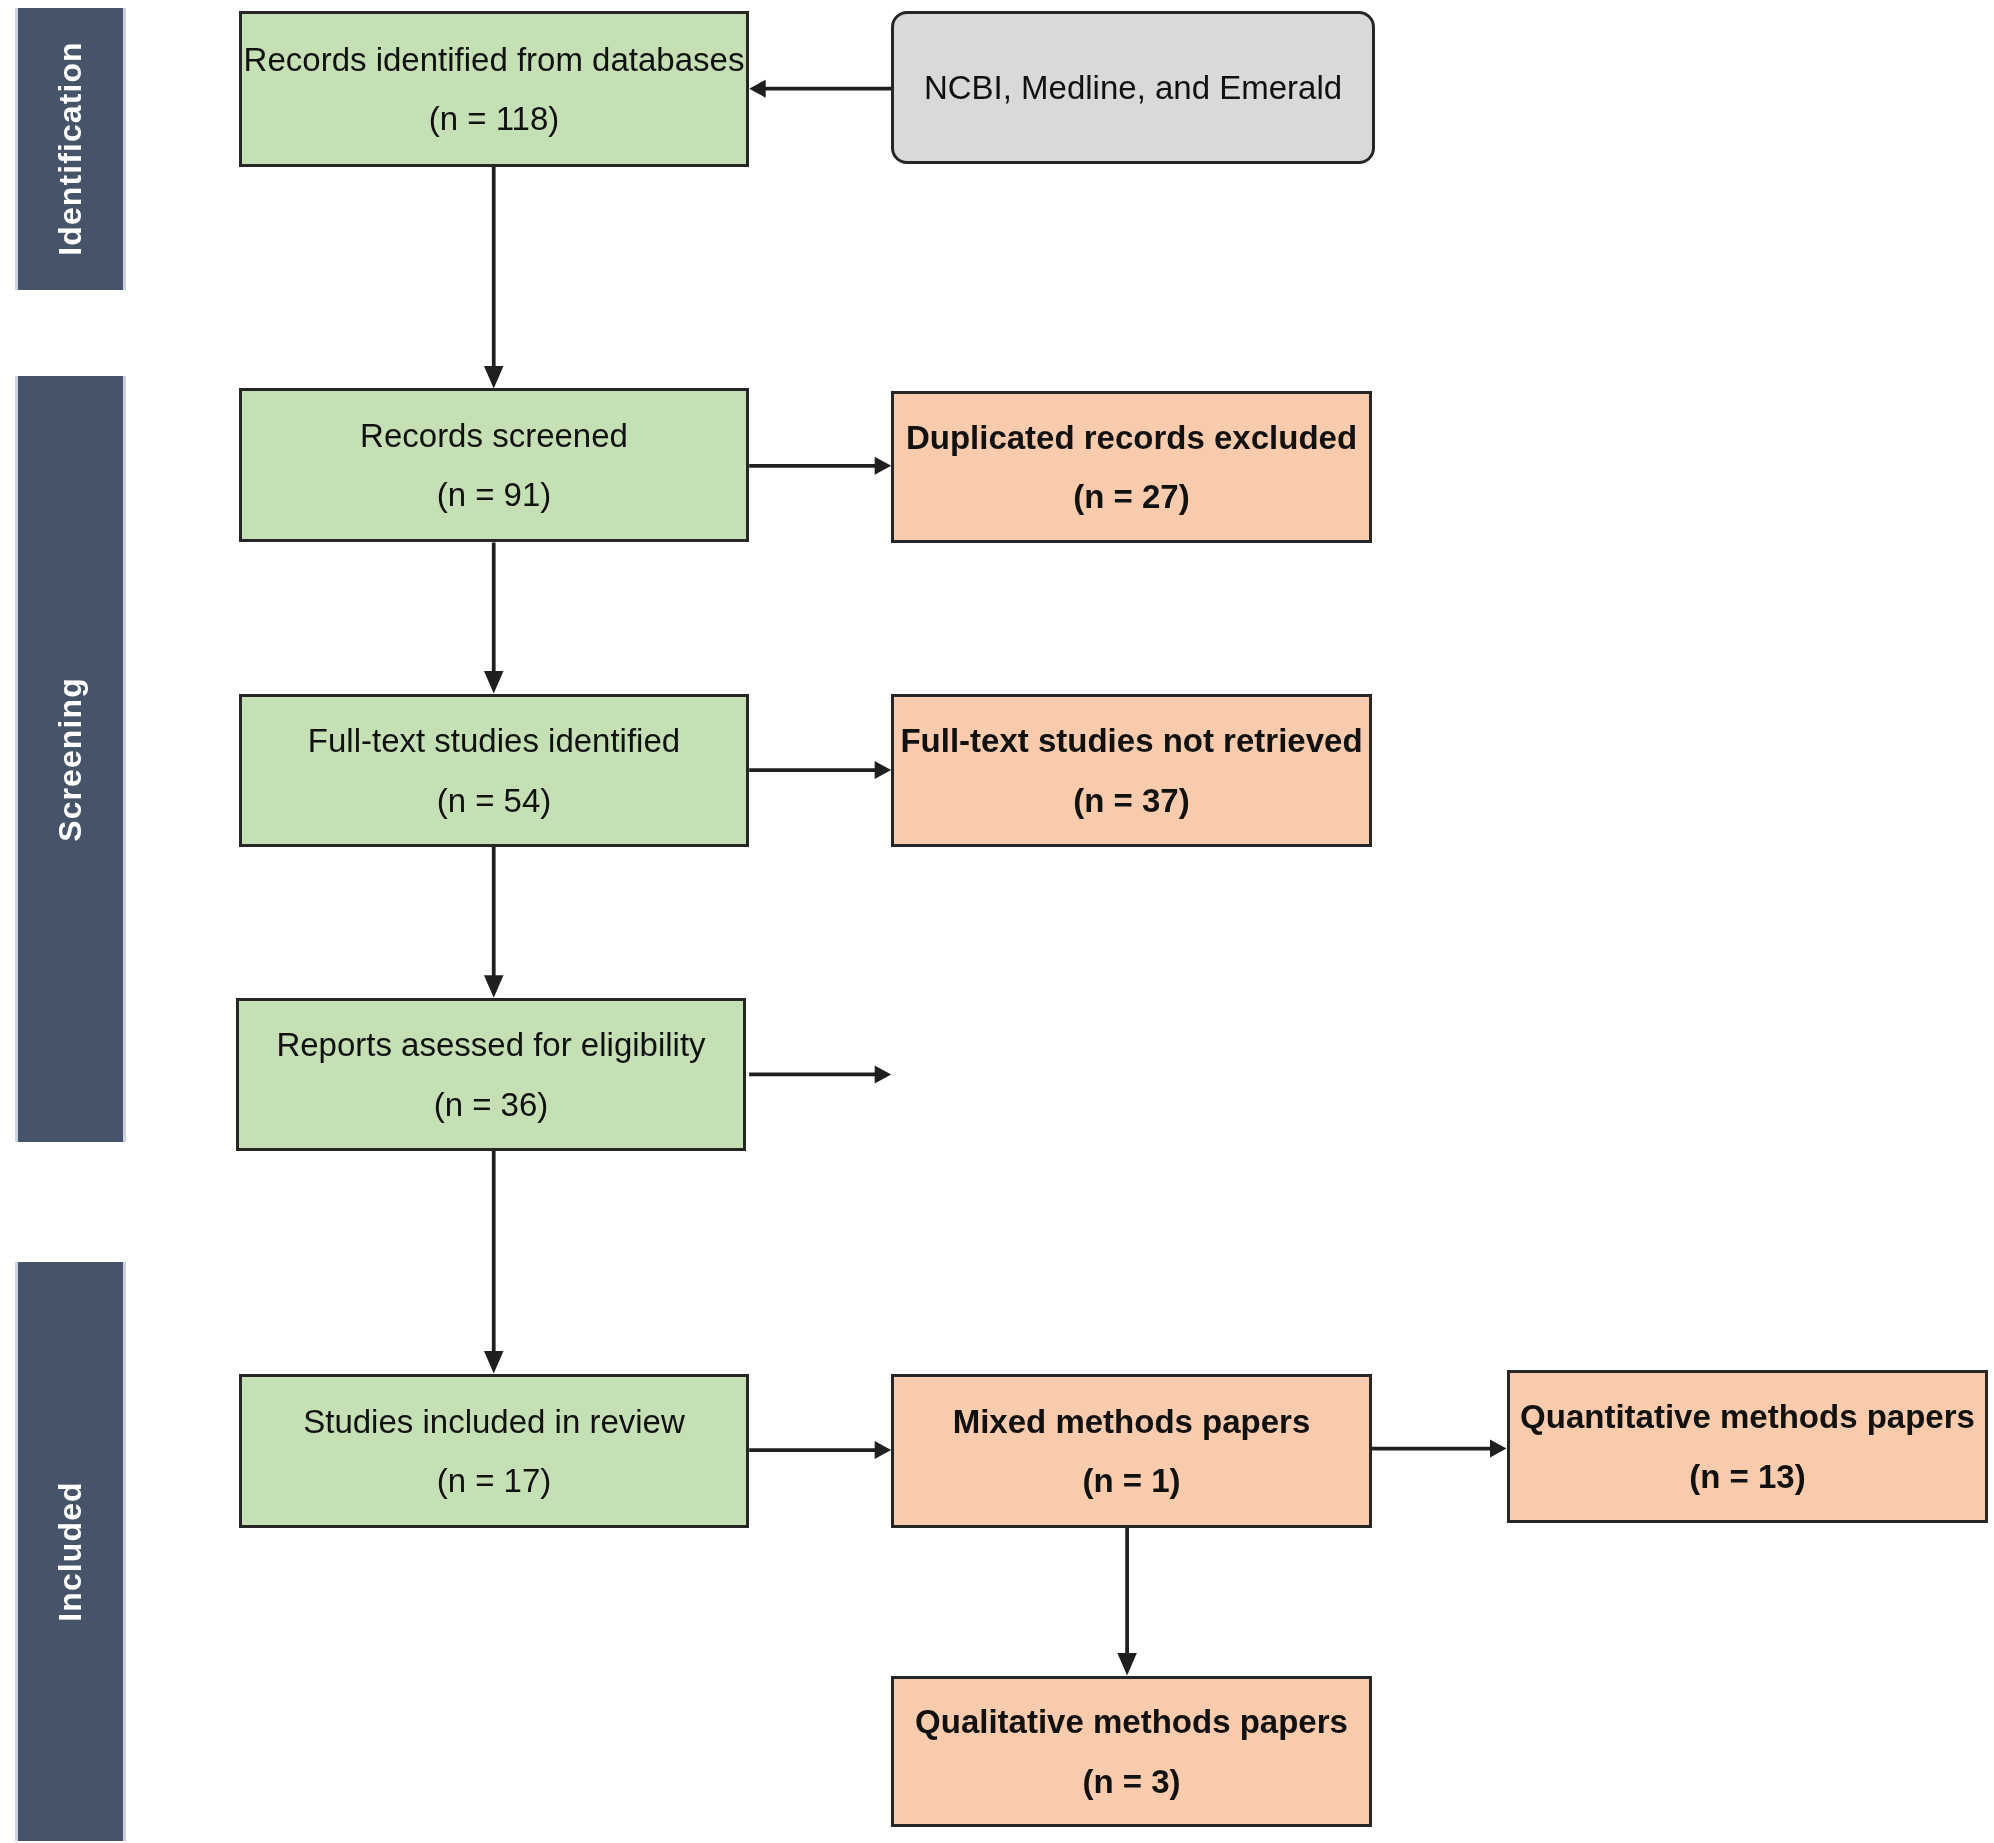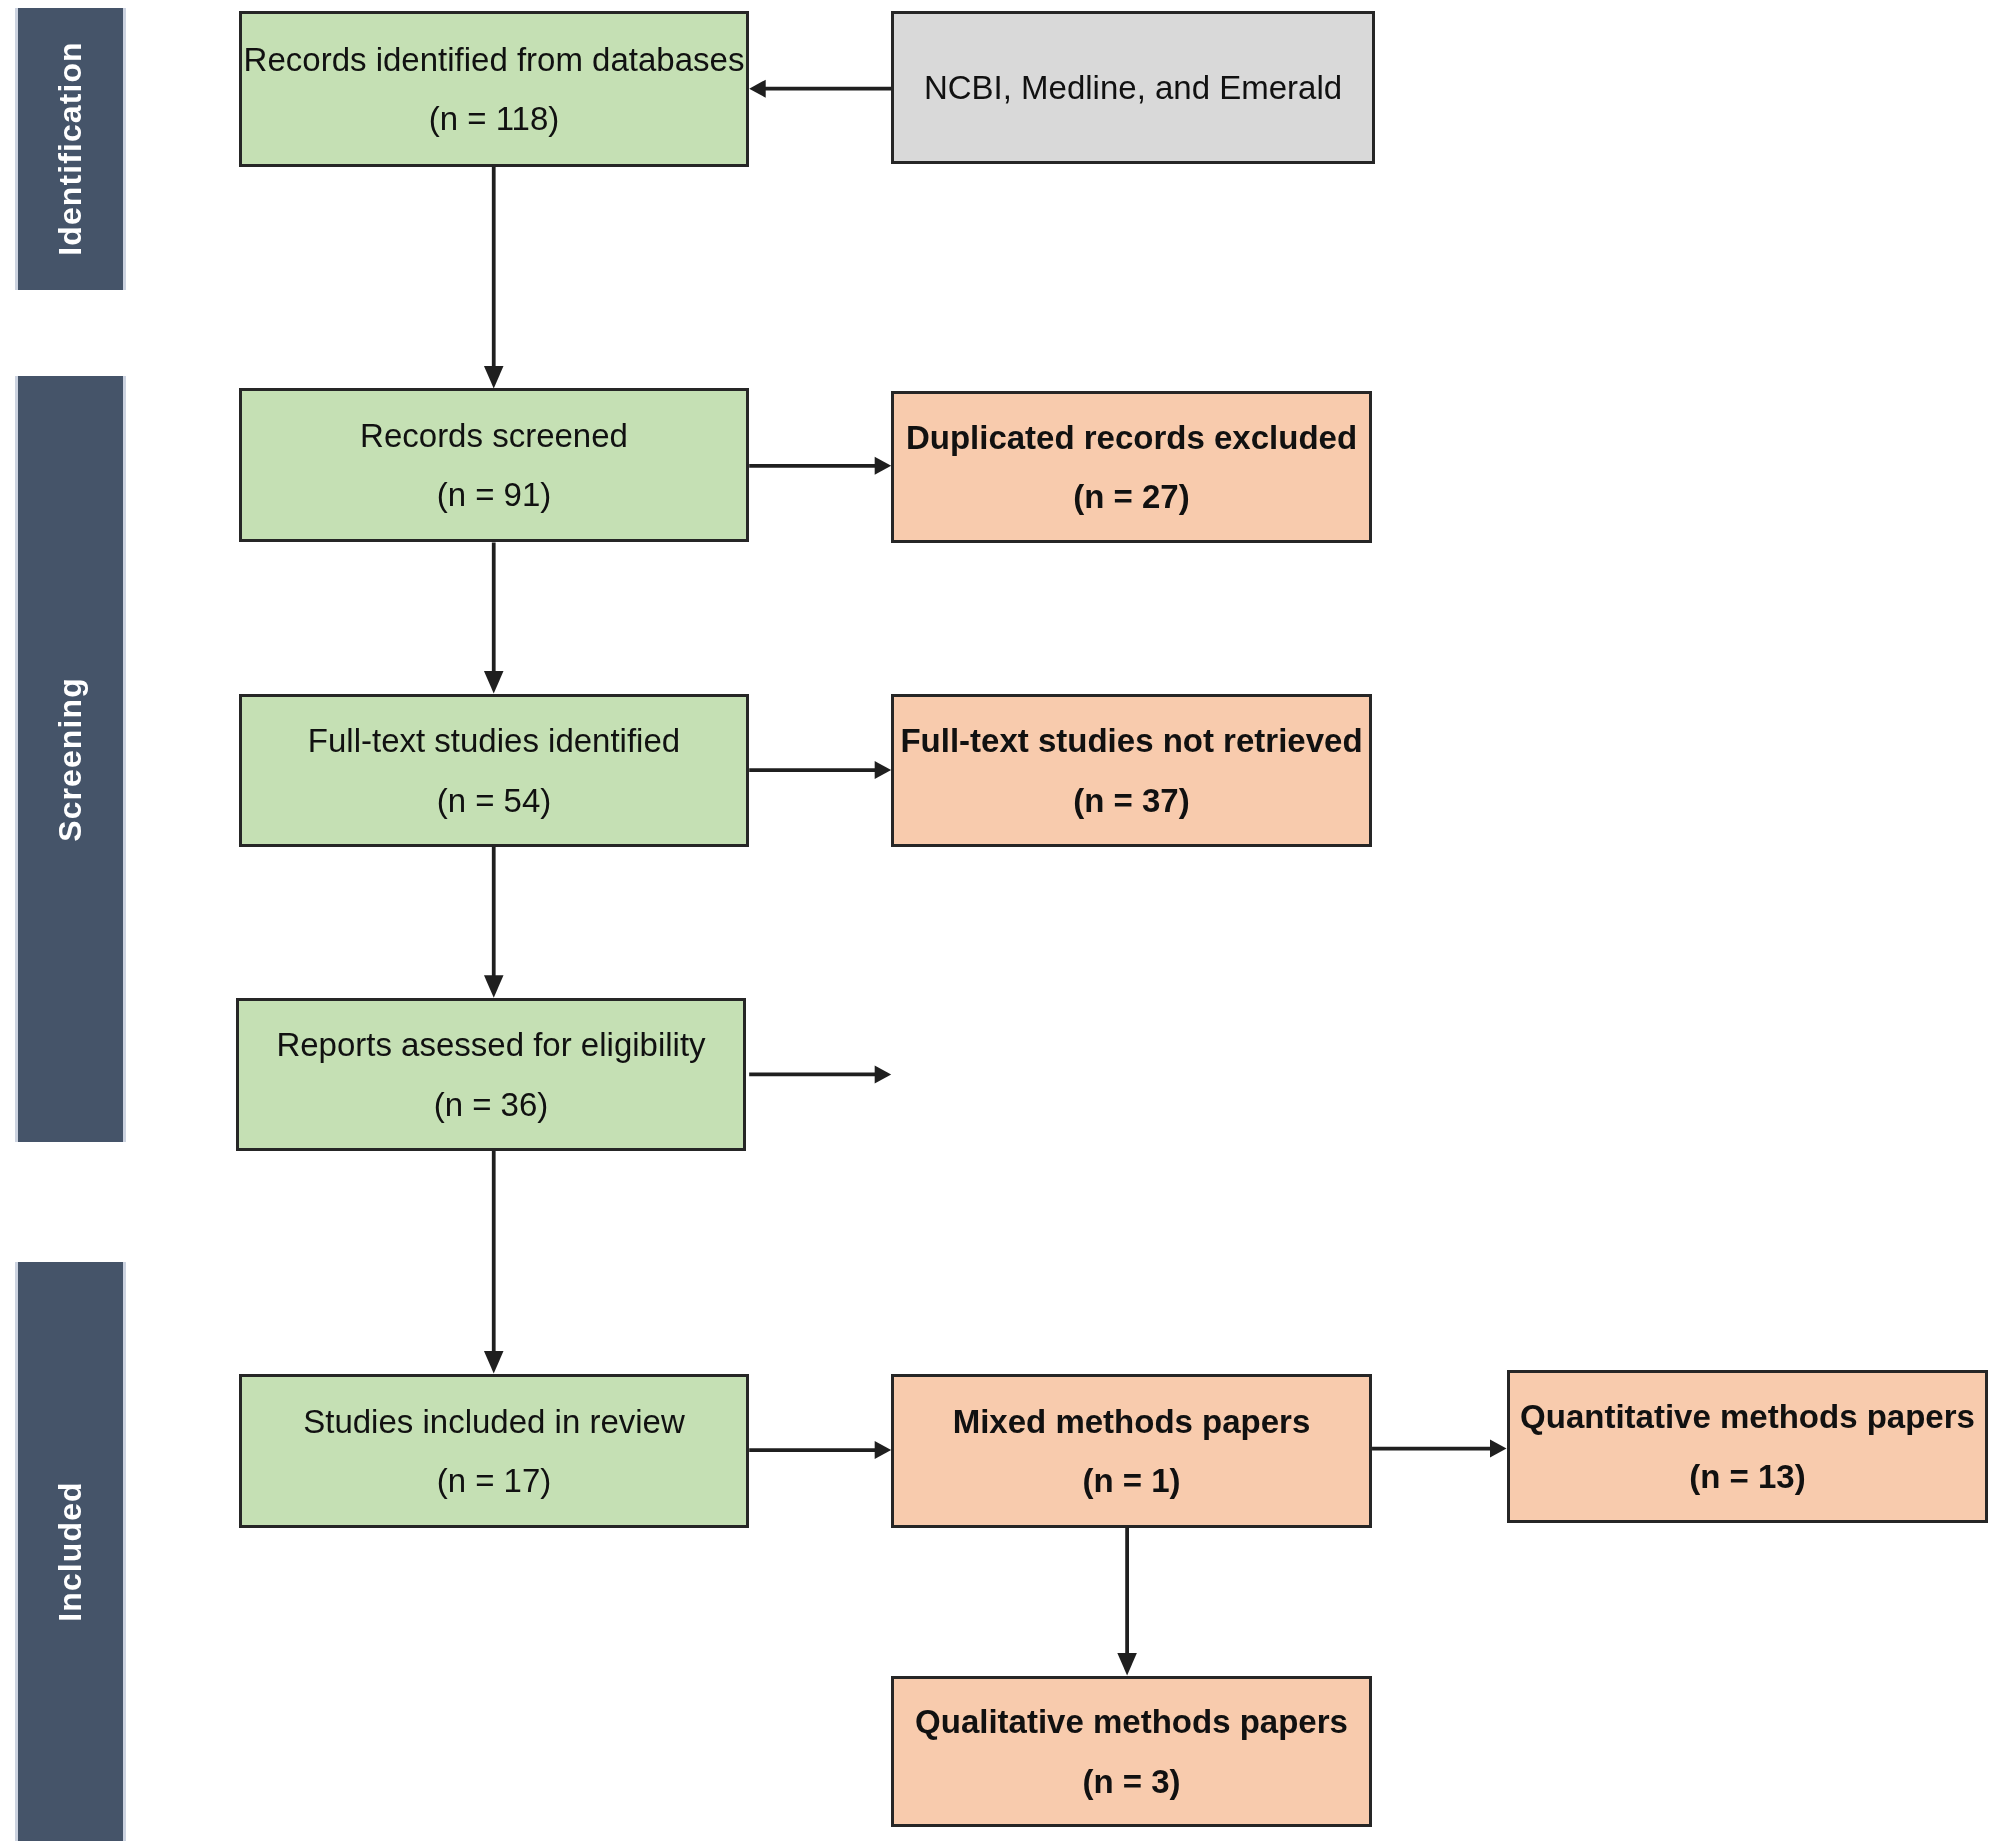--- a/index.html
+++ b/index.html
@@ -33,21 +33,21 @@
     box-sizing:border-box;
     display:flex;flex-direction:column;
     align-items:center;justify-content:center;
     text-align:center;
     font-size:33px;
     line-height:1.8;
     color:#111111;
   }
   .green{background:var(--green-bg,#C5E0B4);}
   .orange{background:var(--orange-bg,#F8CBAD);font-weight:bold;}
-  .gray{background:var(--gray-bg,#D9D9D9);}
+  .gray{background:var(--gray-bg,#D9D9D9);border-radius:16px;}
   svg.arrows{position:absolute;left:0;top:0;width:1995px;height:1843px;pointer-events:none;}
   .arrow-line{stroke:var(--arrow,#1f1f1f);stroke-width:5;}
   .arrow-head{fill:var(--arrow,#1f1f1f);stroke:none;}
 </style>
 </head>
 <body>
 
 <div class="diagram">
 
   <div class="stage" style="top:7.5px;height:282px">

